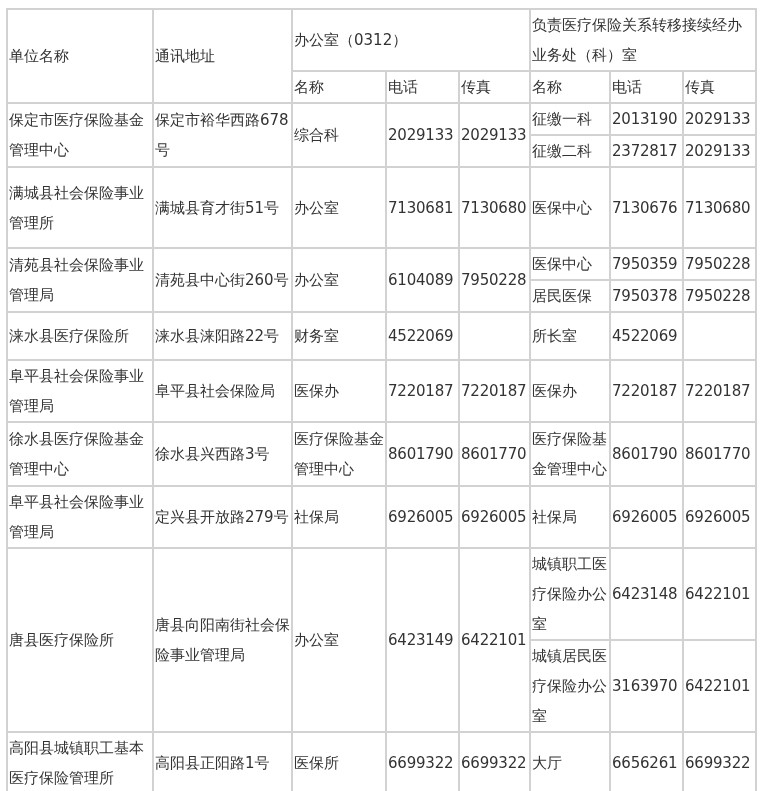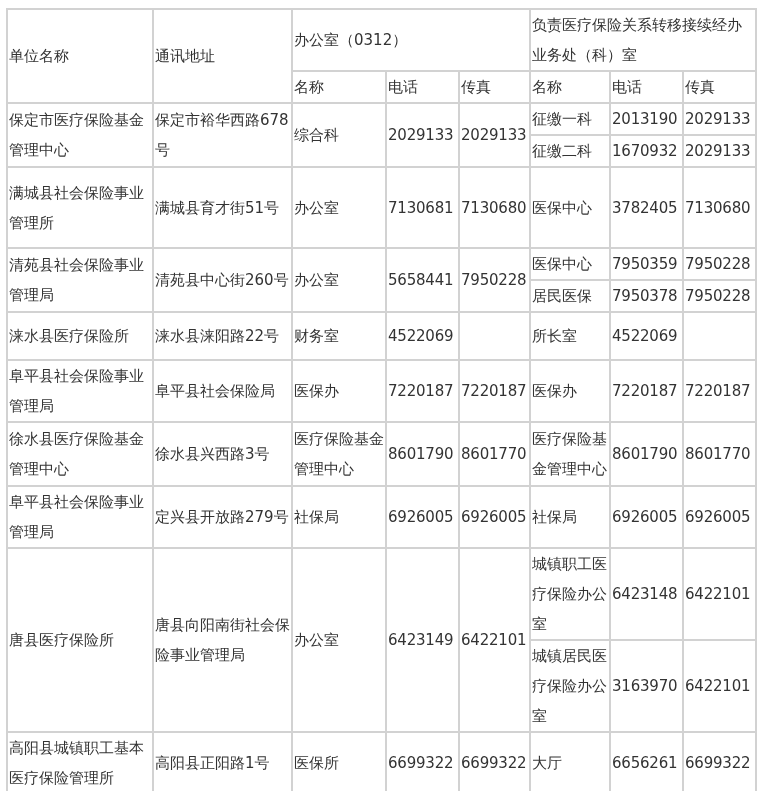--- a/index.html
+++ b/index.html
@@ -76,40 +76,40 @@
       <td rowspan="2">保定市裕华西路678号</td>
       <td rowspan="2">综合科</td>
       <td rowspan="2" class="num">2029133</td>
       <td rowspan="2" class="num">2029133</td>
       <td>征缴一科</td>
       <td class="num">2013190</td>
       <td class="num">2029133</td>
     </tr>
     <tr style="height:32px">
       <td>征缴二科</td>
-      <td class="num">1670932</td>
+      <td class="num">2372817</td>
       <td class="num">2029133</td>
     </tr>
 
     <tr style="height:81px">
       <td>满城县社会保险事业管理所</td>
       <td>满城县育才街51号</td>
       <td>办公室</td>
       <td class="num">7130681</td>
       <td class="num">7130680</td>
       <td>医保中心</td>
-      <td class="num">3782405</td>
+      <td class="num">7130676</td>
       <td class="num">7130680</td>
     </tr>
 
     <tr style="height:32px">
       <td rowspan="2">清苑县社会保险事业管理局</td>
       <td rowspan="2">清苑县中心街260号</td>
       <td rowspan="2">办公室</td>
-      <td rowspan="2" class="num">5658441</td>
+      <td rowspan="2" class="num">6104089</td>
       <td rowspan="2" class="num">7950228</td>
       <td>医保中心</td>
       <td class="num">7950359</td>
       <td class="num">7950228</td>
     </tr>
     <tr style="height:31px">
       <td>居民医保</td>
       <td class="num">7950378</td>
       <td class="num">7950228</td>
     </tr>

